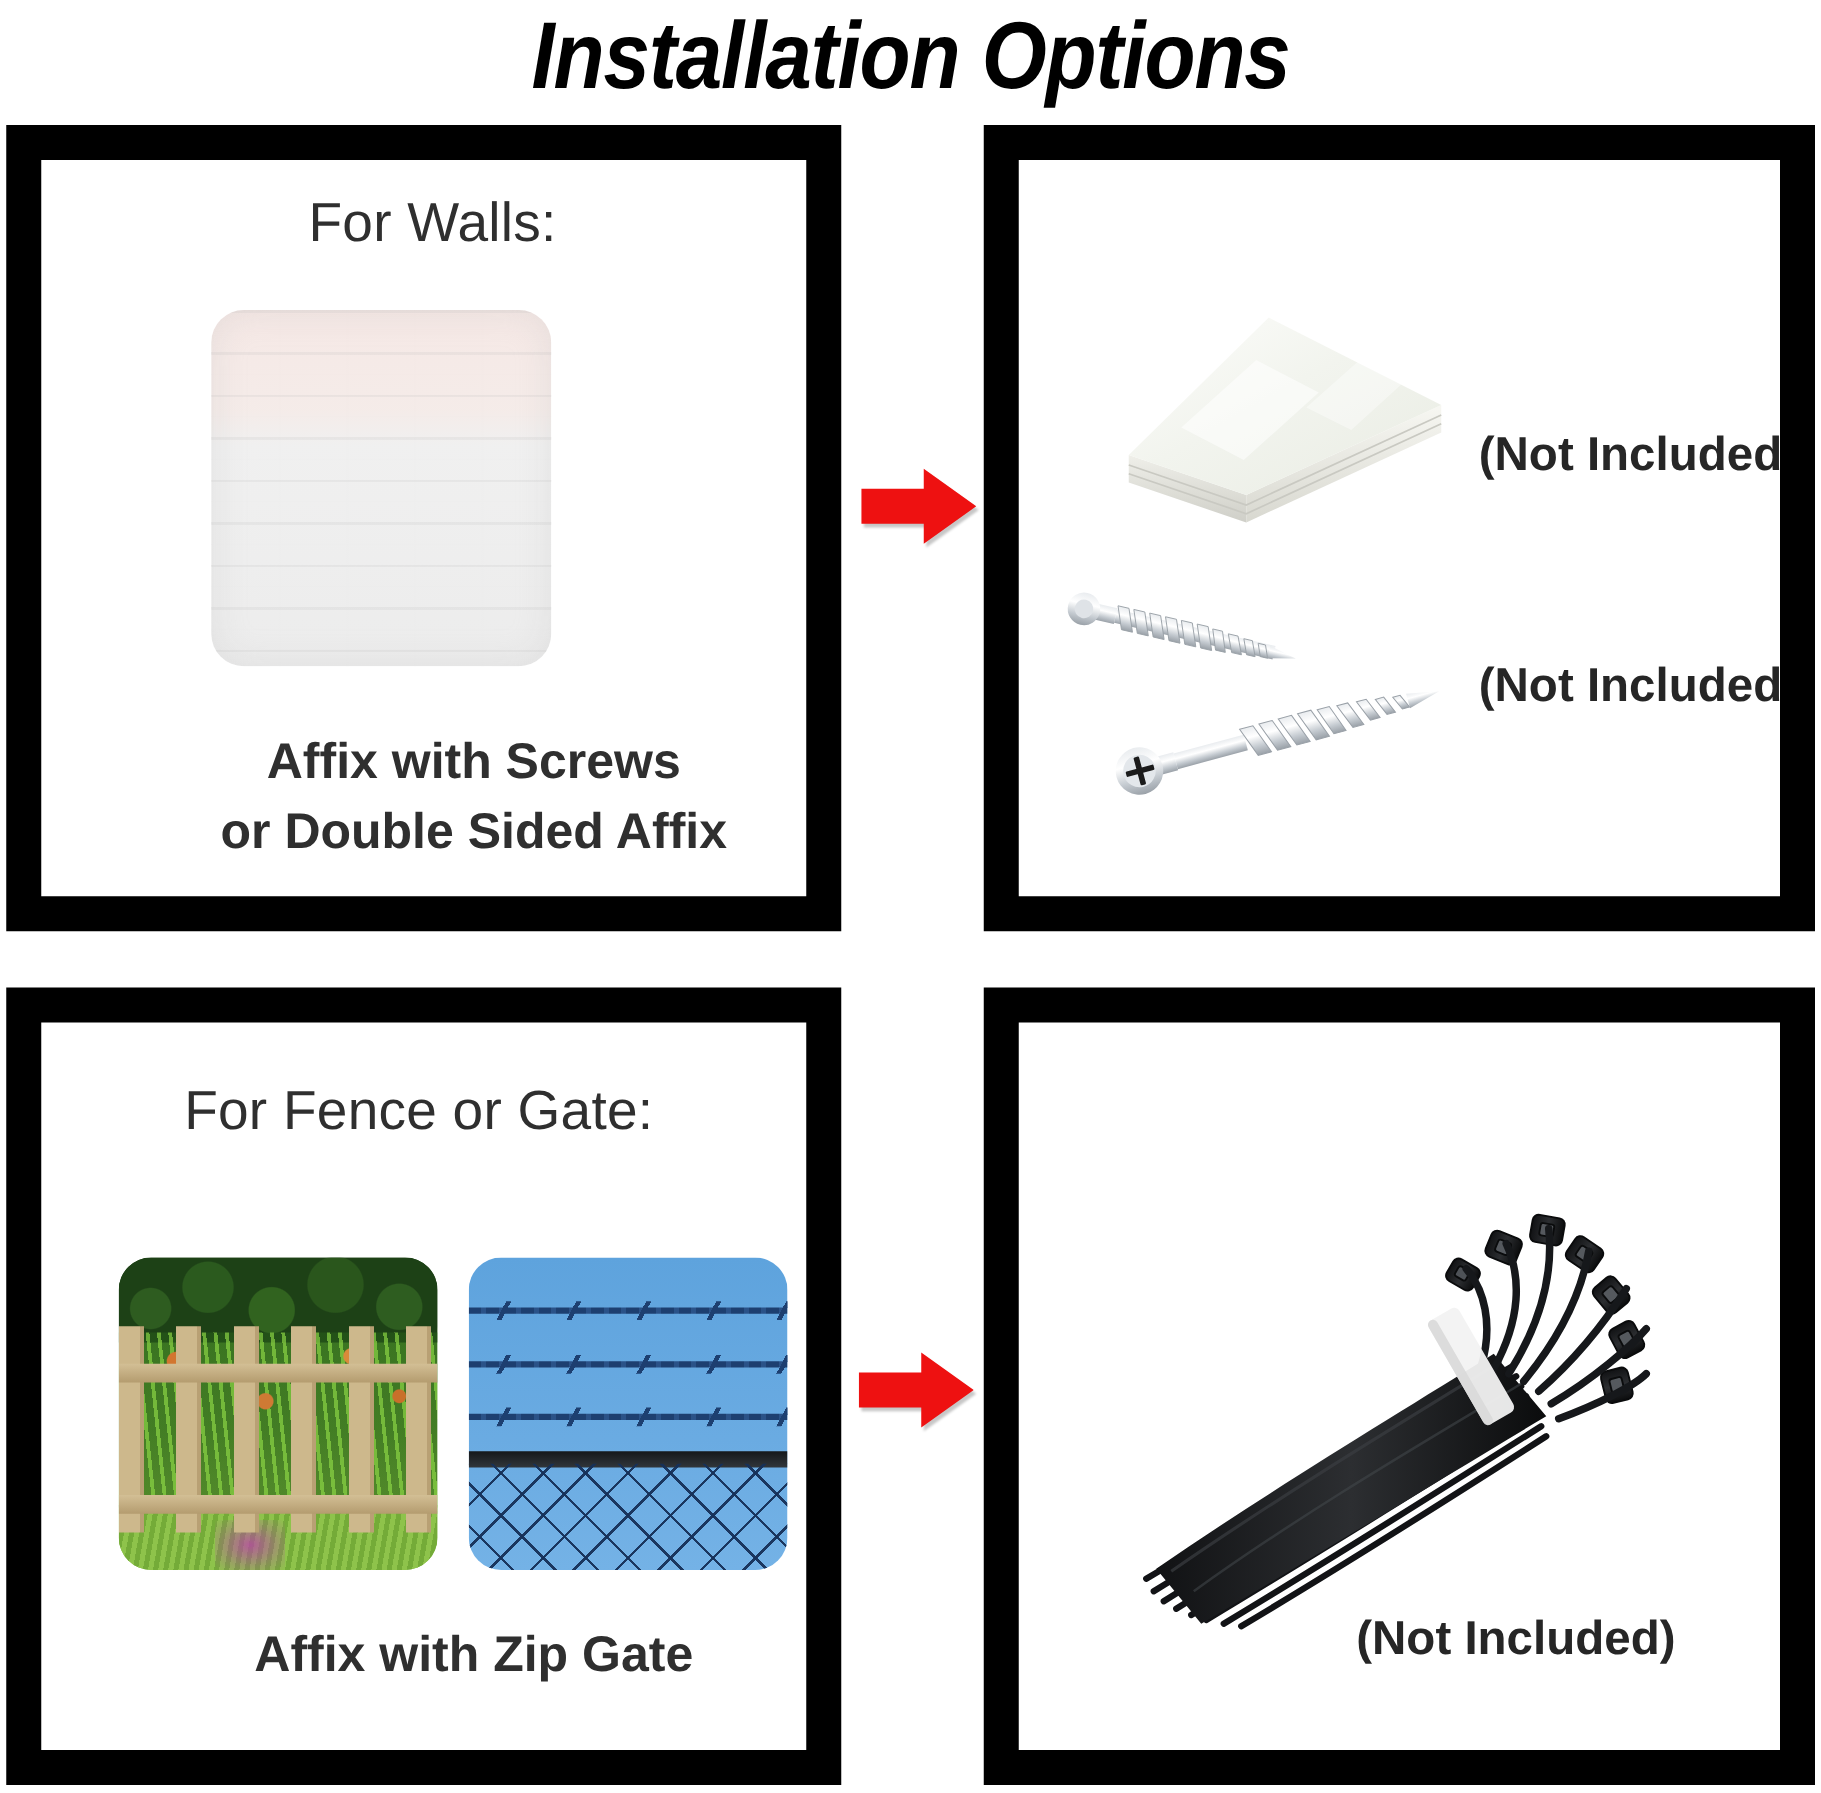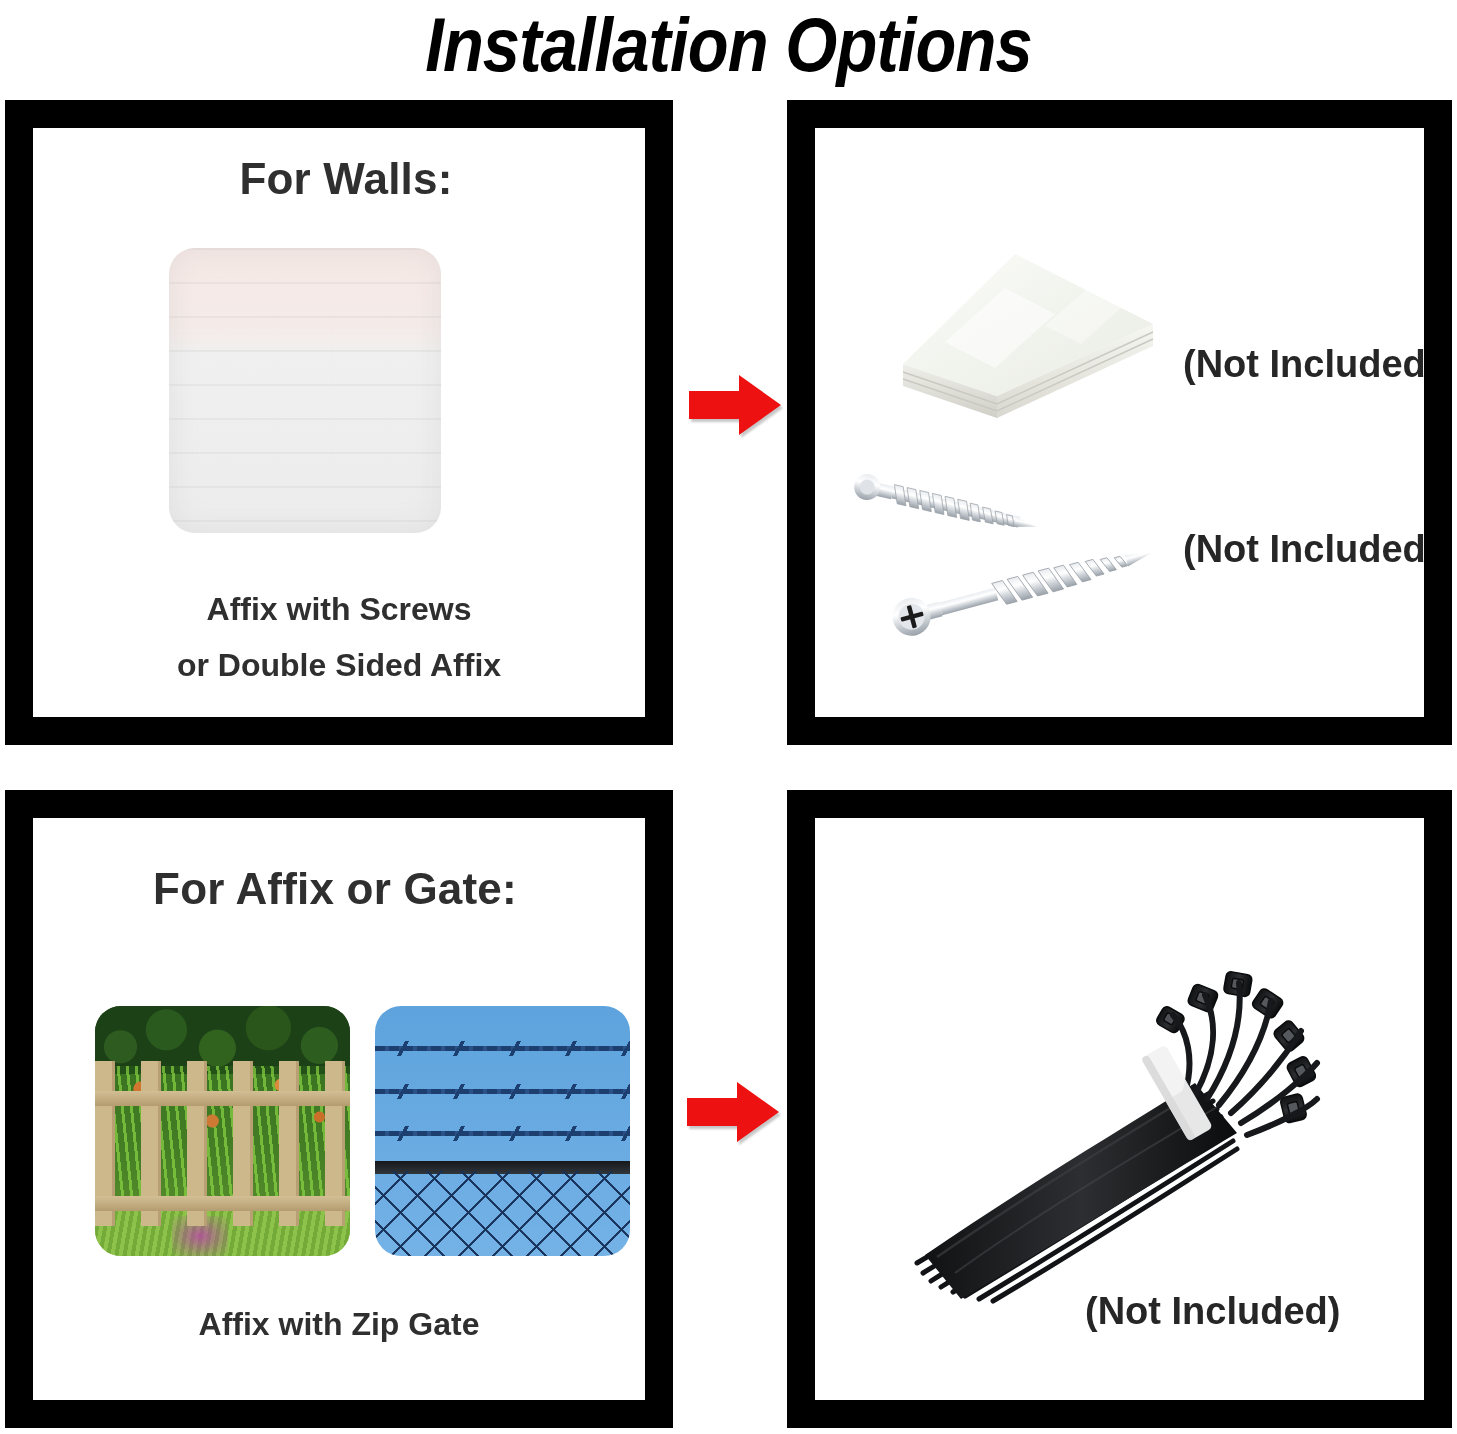--- a/index.html
+++ b/index.html
@@ -52,36 +52,37 @@
     height: 100%;
     overflow: hidden;
   }
 
   
   .panel-heading {
     position: absolute;
     width: 100%;
     text-align: center;
     font-size: 44px;
-    font-weight: 700;
+    font-weight: 400;
     color: #2f2f2f;
     letter-spacing: 0.2px;
     white-space: nowrap;
   }
   .panel-heading.h-walls { top: 26px; text-indent: 14px; }
   .panel-heading.h-fence { top: 46px; text-indent: -8px; }
 
   .caption {
     position: absolute;
     width: 100%;
     text-align: center;
-    font-size: 32px;
+    font-size: 40px;
     font-weight: 700;
     color: #2f2f2f;
     line-height: 56px;
+    margin-left: 40px;
   }
   .caption.c-walls { bottom: 24px; }
   .caption.c-fence { bottom: 48px; }
 
   .not-included {
     position: absolute;
     font-size: 38px;
     font-weight: 700;
     color: #262626;
     white-space: nowrap;
@@ -394,21 +395,21 @@
     </div>
 
     <div class="not-included ni-screw">(Not Included)</div>
 
   </div>
 </div>
 
 <div class="panel panel-bl">
   <div class="panel-inner">
 
-    <div class="panel-heading h-fence">For Affix or Gate:</div>
+    <div class="panel-heading h-fence">For Fence or Gate:</div>
 
     <div class="photo photo-wood">
       <div class="wood-scene">
         <div class="foliage"></div>
         <div class="grass-blades"></div>
         <div class="flowers"></div>
         <div class="lawn"></div>
         <div class="lawn-patch"></div>
         <div class="pickets"></div>
         <div class="rail rail-top"></div>

